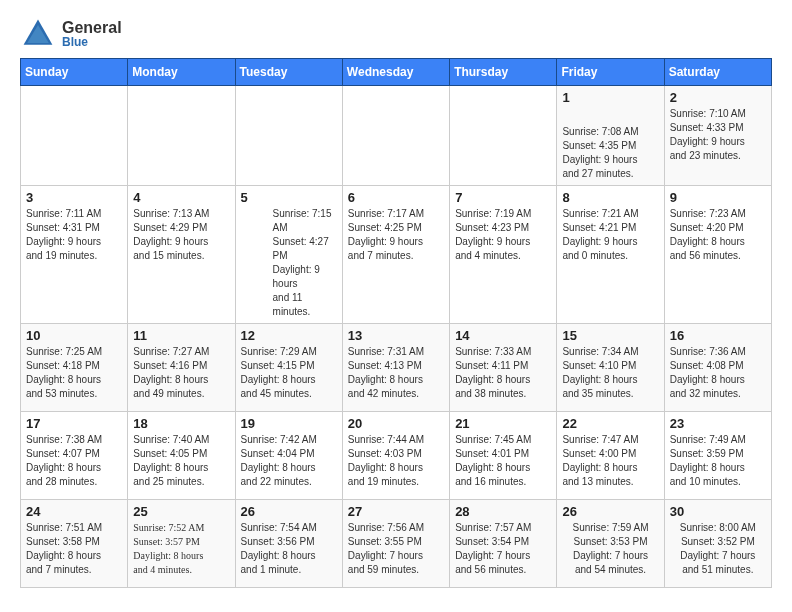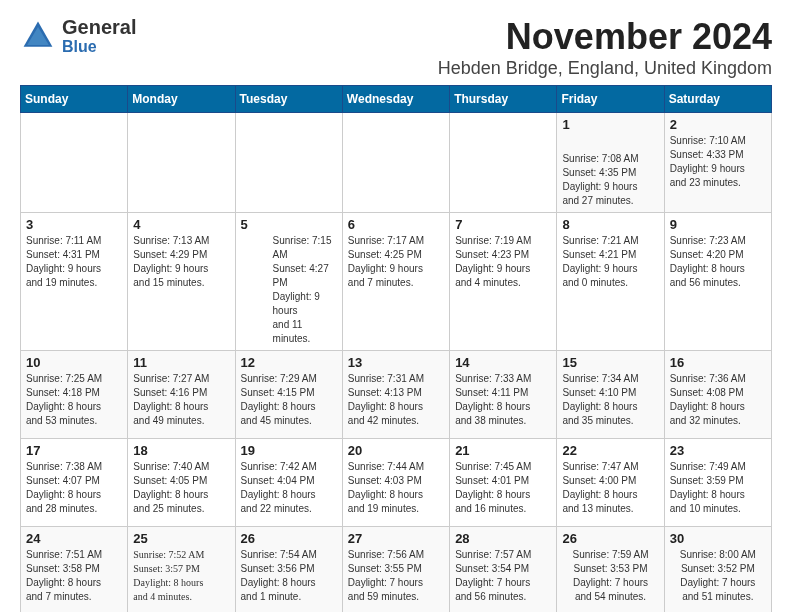--- a/index.html
+++ b/index.html
@@ -20,26 +20,26 @@
       display: flex;
       align-items: center;
       gap: 6px;
     }
     .logo-text {
       display: flex;
       flex-direction: column;
       line-height: 1.1;
     }
     .logo-general {
-      font-size: 20px;
+      font-size: 16px;
       font-weight: bold;
       color: #333;
     }
     .logo-blue {
-      font-size: 16px;
+      font-size: 12px;
       font-weight: bold;
       color: #2b6cb0;
     }
     .logo-icon {
       width: 36px;
       height: 36px;
     }
     .title-area {
       text-align: right;
     }
@@ -51,21 +51,21 @@
     .location-title {
       font-size: 18px;
       color: #444;
     }
     table {
       width: 100%;
       border-collapse: collapse;
       table-layout: fixed;
     }
     thead tr th {
-      background: #0369a1;
+      background: #3b82f6;
       color: #fff;
       font-size: 12px;
       font-weight: bold;
       padding: 6px 4px;
       text-align: left;
       border: 1px solid #1a4a8a;
     }
     tbody tr td {
       border: 1px solid #ccc;
       vertical-align: top;
@@ -101,24 +101,20 @@
   <div class="logo">
     <svg class="logo-icon" viewBox="0 0 40 40" xmlns="http://www.w3.org/2000/svg">
       <polygon points="20,4 36,32 4,32" fill="#2b6cb0"></polygon>
       <polygon points="20,10 32,30 8,30" fill="#5a9fd4" opacity="0.5"></polygon>
     </svg>
     <div class="logo-text">
       <span class="logo-general">General</span>
       <span class="logo-blue">Blue</span>
     </div>
   </div>
-  <div class="title-area">
-    <div class="month-title">November 2024</div>
-    <div class="location-title">Hebden Bridge, England, United Kingdom</div>
-  </div>
 </div>
 
 <table>
   <thead>
     <tr id="header-row">
     <th>Sunday</th>
         <th>Monday</th>
         <th>Tuesday</th>
         <th>Wednesday</th>
         <th>Thursday</th>

